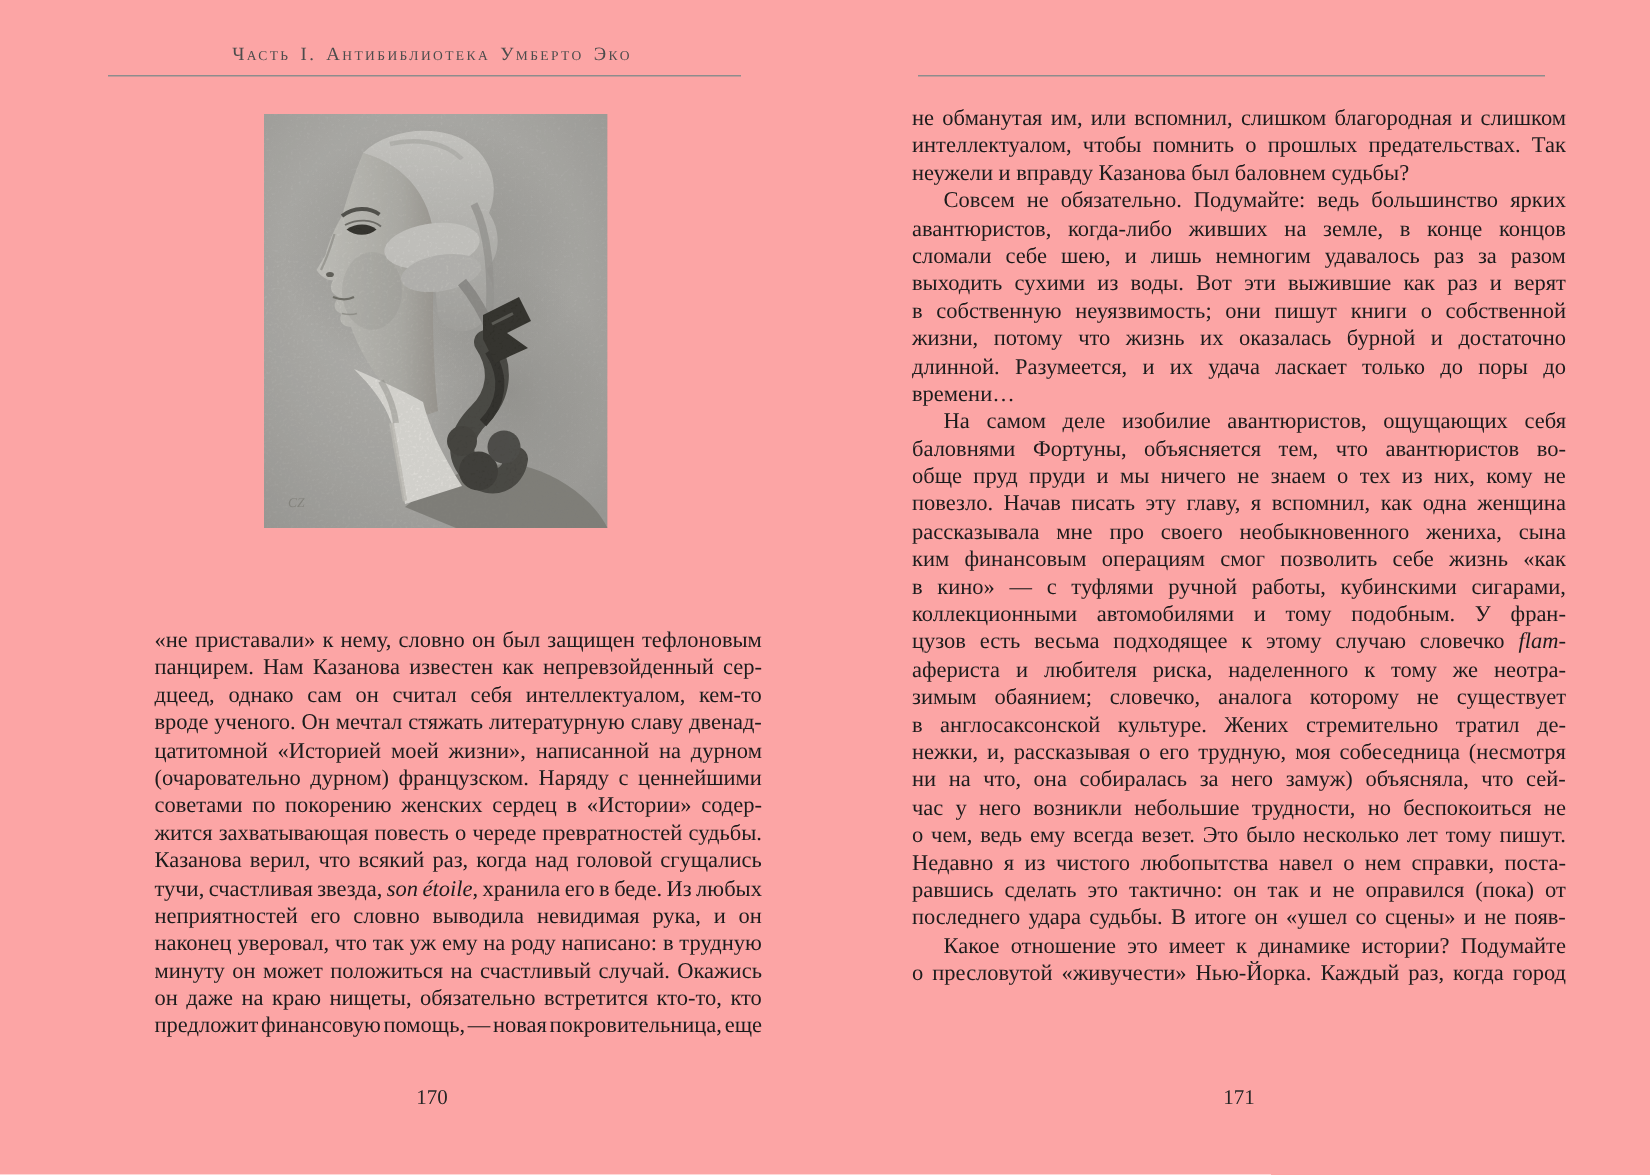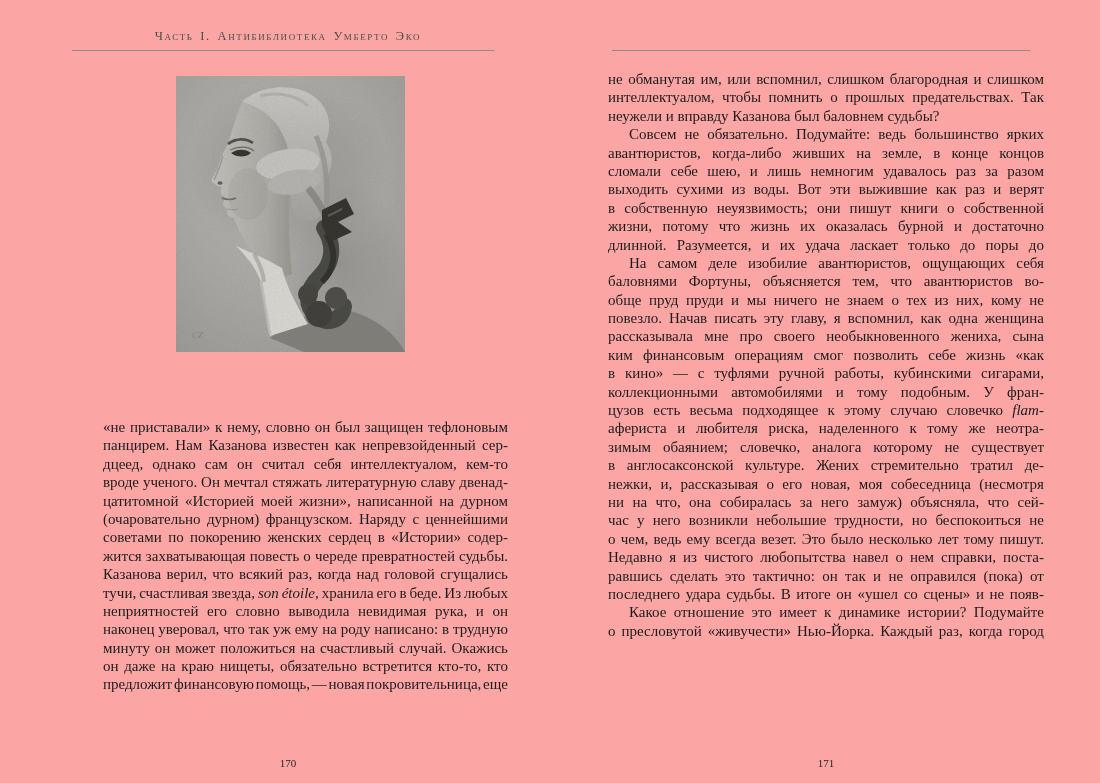--- a/index.html
+++ b/index.html
@@ -50,23 +50,23 @@
   .line {
     height: 18.4px;
     font-size: 15px;
     line-height: 18.4px;
   }
   .line.just { display: flex; justify-content: space-between; }
   .line.ind  { padding-left: 21px; }
   .line i { font-style: italic; }
 
   .page-number {
-    position: absolute; top: 757px; left: 0; right: 0;
+    position: absolute; top: 725px; left: 0; right: 0;
     text-align: center;
-    font-size: 11px;
+    font-size: 14px;
     color: #262626;
   }
 </style>
 </head>
 <body>
 
 <div class="spread">
 
   <div class="page left">
     <div class="running-head">Часть I. Антибиблиотека Умберто Эко</div>
@@ -387,20 +387,21 @@
           <span class="w">Разумеется,</span>
           <span class="w">и</span>
           <span class="w">их</span>
           <span class="w">удача</span>
           <span class="w">ласкает</span>
           <span class="w">только</span>
           <span class="w">до</span>
           <span class="w">поры</span>
           <span class="w">до</span>
         </div>
+        <div class="line"><span class="w">времени…</span></div>
         <div class="line just ind">
           <span class="w">На</span>
           <span class="w">самом</span>
           <span class="w">деле</span>
           <span class="w">изобилие</span>
           <span class="w">авантюристов,</span>
           <span class="w">ощущающих</span>
           <span class="w">себя</span>
         </div>
         <div class="line just">
@@ -518,21 +519,21 @@
           <span class="w">стремительно</span>
           <span class="w">тратил</span>
           <span class="w">де-</span>
         </div>
         <div class="line just">
           <span class="w">нежки,</span>
           <span class="w">и,</span>
           <span class="w">рассказывая</span>
           <span class="w">о</span>
           <span class="w">его</span>
-          <span class="w">новая,</span>
+          <span class="w">трудную,</span>
           <span class="w">моя</span>
           <span class="w">собеседница</span>
           <span class="w">(несмотря</span>
         </div>
         <div class="line just">
           <span class="w">ни</span>
           <span class="w">на</span>
           <span class="w">что,</span>
           <span class="w">она</span>
           <span class="w">собиралась</span>

